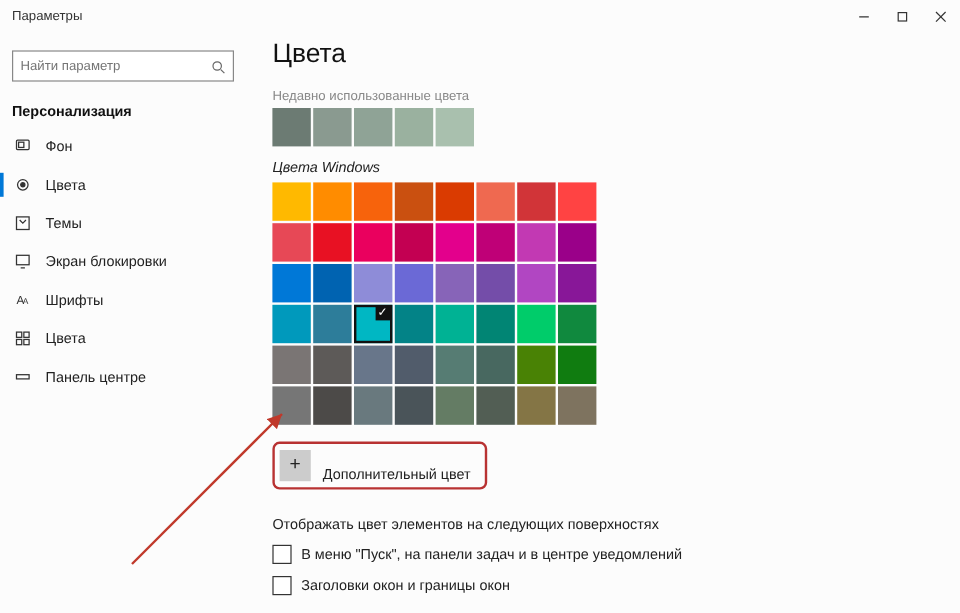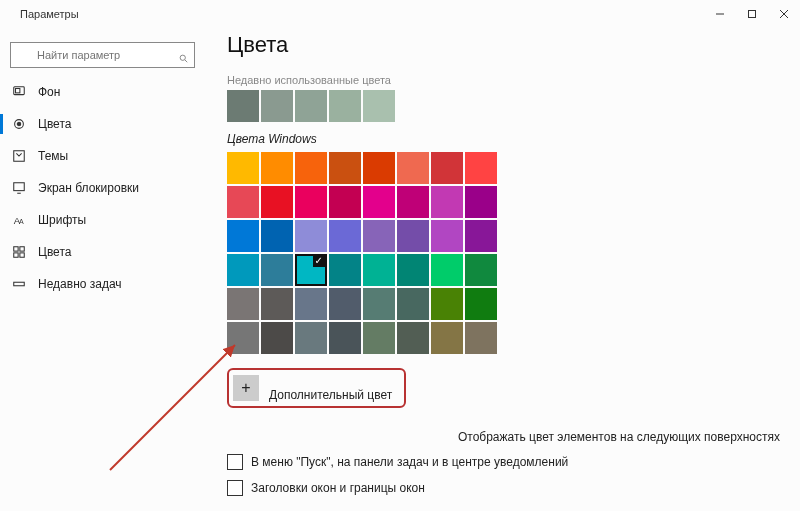--- a/index.html
+++ b/index.html
@@ -1,28 +1,28 @@
 <!DOCTYPE html>
 <html><head>
 <meta charset="utf-8">
 <style>
   * { box-sizing: border-box; margin: 0; padding: 0; font-family: "Segoe UI", Tahoma, sans-serif; }
   body { width: 800px; height: 511px; background: #fcfcfc; overflow: hidden; position: relative; }
 
-  .titlebar { height: 28px; display: flex; align-items: center; padding-left: 20px; font-size: 11px; color: #333; }
+  .titlebar { height: 28px; display: flex; align-items: center; padding-left: 10px; font-size: 11px; color: #333; }
   .titlebar .spacer { flex: 1; }
   .win-btn { width: 32px; height: 28px; display: flex; align-items: center; justify-content: center; font-size: 10px; color: #333; cursor: default; }
   .win-btn svg { width: 10px; height: 10px; stroke: #333; stroke-width: 1; fill: none; }
 
   .body-wrap { display: flex; height: calc(511px - 28px); }
 
   .sidebar { width: 205px; padding: 6px 0 0 0; }
   .home { display: flex; align-items: center; gap: 10px; padding: 6px 10px; font-size: 12px; color: #222; cursor: default; }
   .search { margin: 8px 10px; height: 26px; border: 1px solid #888; display: flex; align-items: center; padding: 0 6px; background: #fff; }
-  .search input { border: none; outline: none; flex: 1; font-size: 11px; color: #555; background: transparent; margin-left: 20px; }
+  .search input { border: none; outline: none; flex: 1; font-size: 11px; color: #555; background: transparent; }
   .search .mag { width: 12px; height: 12px; }
   .section-title { font-size: 12px; font-weight: 600; padding: 10px 10px 6px 10px; color: #111; }
   .nav-item { display: flex; align-items: center; gap: 12px; padding: 9px 10px 9px 12px; font-size: 12px; color: #222; position: relative; cursor: default; }
   .nav-item.active::before { content: ""; position: absolute; left: 0; top: 6px; bottom: 6px; width: 3px; background: #0078d7; }
   .nav-item .ico { width: 14px; height: 14px; display: flex; align-items: center; justify-content: center; }
   .nav-item .ico svg { width: 14px; height: 14px; stroke: #333; fill: none; stroke-width: 1.2; }
 
   .content { flex: 1; padding: 4px 20px 0 22px; overflow: hidden; }
   .page-title { font-size: 22px; font-weight: 400; color: #111; margin-bottom: 2px; }
   .sub { font-size: 11px; color: #888; margin-top: 16px; }
@@ -32,21 +32,21 @@
   .grid-label { font-size: 12px; color: #222; margin: 6px 0 6px 0; font-style: italic; }
   .color-grid { display: grid; grid-template-columns: repeat(8, 32px); grid-auto-rows: 32px; gap: 2px; }
   .sw { width: 32px; height: 32px; position: relative; cursor: default; }
   .sw.sel { outline: 2px solid #111; outline-offset: -2px; }
   .sw.sel::after { content: "✓"; position: absolute; top: 1px; right: 2px; font-size: 10px; color: #fff; background: #111; padding: 0 2px; line-height: 12px; }
 
   .custom-btn { margin-top: 14px; display: inline-flex; align-items: center; gap: 10px; padding: 4px 12px 4px 4px; border: 2px solid #b83232; border-radius: 6px; cursor: default; }
   .custom-btn .plus { width: 26px; height: 26px; background: #ccc; display: flex; align-items: center; justify-content: center; font-size: 16px; color: #222; }
   .custom-btn span.lbl { font-size: 12px; color: #222; margin-top: 14px; }
 
-  .surfaces-title { font-size: 12px; color: #222; margin-top: 22px; text-align: right; }
+  .surfaces-title { font-size: 12px; color: #222; margin-top: 22px; }
   .chk-row { display: flex; align-items: center; gap: 8px; margin-top: 10px; font-size: 12px; color: #222; }
   .chk { width: 16px; height: 16px; border: 1px solid #333; background: #fff; }
 
   .arrow { position: absolute; left: 100px; top: 300px; width: 160px; height: 180px; pointer-events: none; }
 </style>
 </head>
 <body>
 
 <div class="titlebar">
   <span>Параметры</span>
@@ -71,20 +71,21 @@
 
 <div class="body-wrap">
   <div class="sidebar">
     <div class="search">
       <input placeholder="Найти параметр" style="">
       <span class="mag"><svg viewBox="0 0 12 12">
             <circle cx="5" cy="5" r="3.5" fill="none" stroke="#666"></circle>
             <line x1="8" y1="8" x2="11" y2="11" stroke="#666"></line>
           </svg></span>
     </div>
+    <div class="section-title">Персонализация</div>
     <div id="nav">
         <div class="nav-item">
           <span class="ico">
             <svg viewBox="0 0 16 16">
               <rect x="2" y="2" width="12" height="9" rx="1"></rect>
               <rect x="4" y="4" width="5" height="5"></rect>
             </svg>
           </span>
           <span>Фон</span>
         </div>
@@ -134,21 +135,21 @@
             </svg>
           </span>
           <span>Цвета</span>
         </div>
         <div class="nav-item">
           <span class="ico">
             <svg viewBox="0 0 16 16">
               <rect x="2" y="6" width="12" height="4"></rect>
             </svg>
           </span>
-          <span>Недавно задач</span>
+          <span>Панель центре</span>
         </div>
       </div>
   </div>
 
   <div class="content">
     <div class="page-title">Цвета</div>
     <div class="sub">Недавно использованные цвета</div>
     <div class="recent-row" id="recent-row">
         <div class="sw" style="background: rgb(108, 123, 115);"></div>
         <div class="sw" style="background: rgb(138, 154, 144);"></div>

